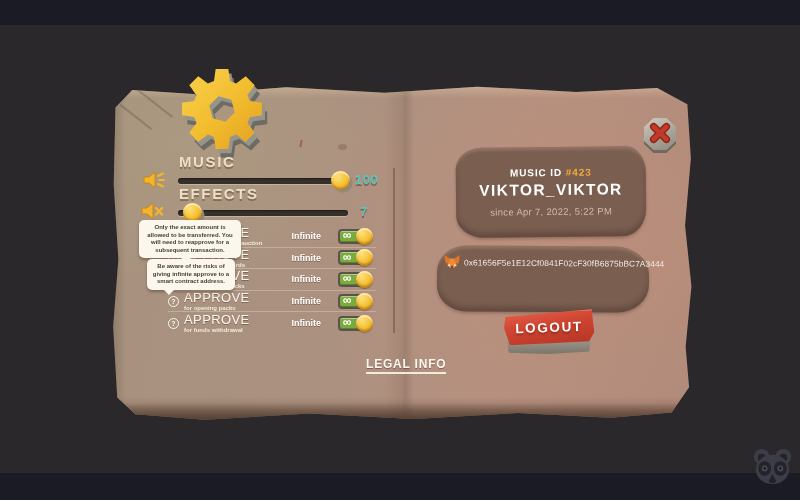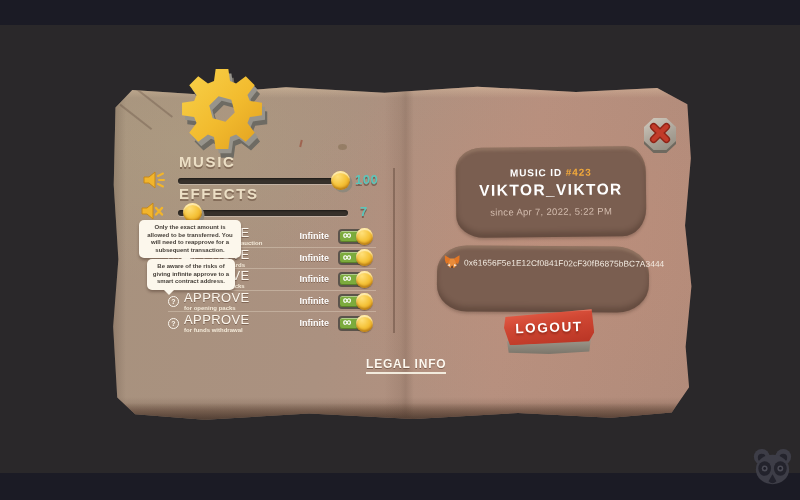--- a/index.html
+++ b/index.html
@@ -59,21 +59,21 @@
   #approve-list{position:absolute;left:56px;top:142px;width:208px;}
   .arow{display:flex;align-items:center;height:21.6px;border-bottom:1px solid rgba(248,238,222,.3);position:relative;}
   .arow:last-child{border-bottom:none;}
   .qicon{flex:none;width:11px;height:11px;border:1.4px solid #fcf7ee;border-radius:50%;color:#fcf7ee;
     display:flex;align-items:center;justify-content:center;margin-right:5px;font-weight:bold;font-size:7px;line-height:1;}
   .qicon::after{content:"?";}
   .qicon.hide{visibility:hidden;}
   .atitles{display:flex;flex-direction:column;line-height:1.06;}
   .atitle{font-size:13px;font-weight:normal;color:#fdf8ef;letter-spacing:.4px;text-shadow:0 1px 0 rgba(90,62,45,.5);}
   .asub{font-size:6px;font-weight:bold;color:#f3e9d8;}
-  .amode{margin-left:auto;font-size:9px;font-weight:bold;color:#fff;text-shadow:0 1px 0 rgba(90,62,45,.5);margin-right:9px;white-space:nowrap;}
+  .amode{margin-left:auto;font-size:9px;font-weight:bold;color:#fff;text-shadow:0 1px 0 rgba(90,62,45,.5);margin-right:17px;white-space:nowrap;}
   .toggle{position:relative;flex:none;width:32px;height:15px;border-radius:4px;margin-right:6px;cursor:pointer;}
   .toggle.on{background:#7cab3d;border:2px solid #5b534b;box-shadow:inset 0 1px 0 rgba(255,255,255,.4), inset 0 -1px 0 rgba(60,90,20,.5);}
   .toggle.off{background:#453d36;border:2px solid #5b534b;box-shadow:inset 0 1px 2px rgba(0,0,0,.5);}
   .inf{position:absolute;left:3px;top:50%;transform:translateY(-56%);font-size:12px;font-weight:bold;color:#fff;line-height:1;}
   .inf::after{content:"\221E";}
   .knob-t{position:absolute;width:17px;height:17px;top:-3px;}
   .kr{right:-5px;} .kl{left:-5px;}
   .lock{position:absolute;right:4px;top:4px;width:7px;height:6px;background:#e3dccd;border-radius:1.5px;}
   .lock::before{content:"";position:absolute;left:1px;top:-4px;width:3px;height:3.5px;border:1.4px solid #e3dccd;border-bottom:none;border-radius:3px 3px 0 0;}
   .lock::after{content:"";position:absolute;left:2.8px;top:1.6px;width:1.4px;height:2.4px;background:#5d564d;border-radius:1px;}

